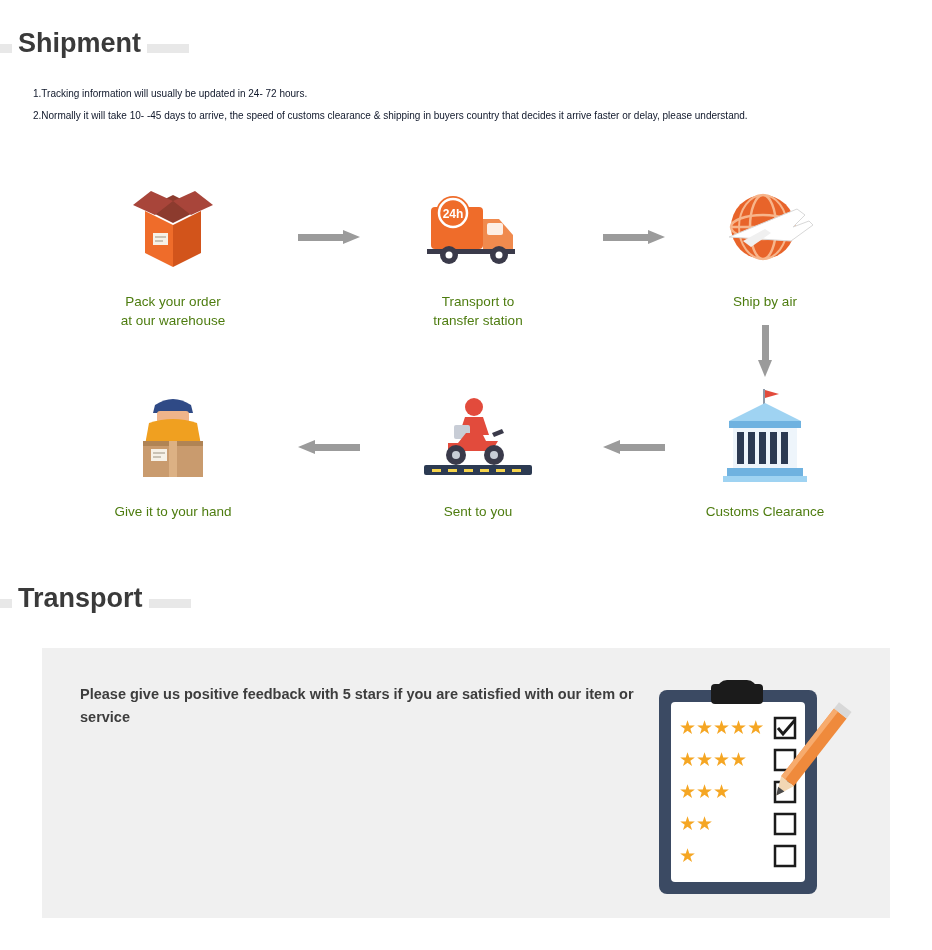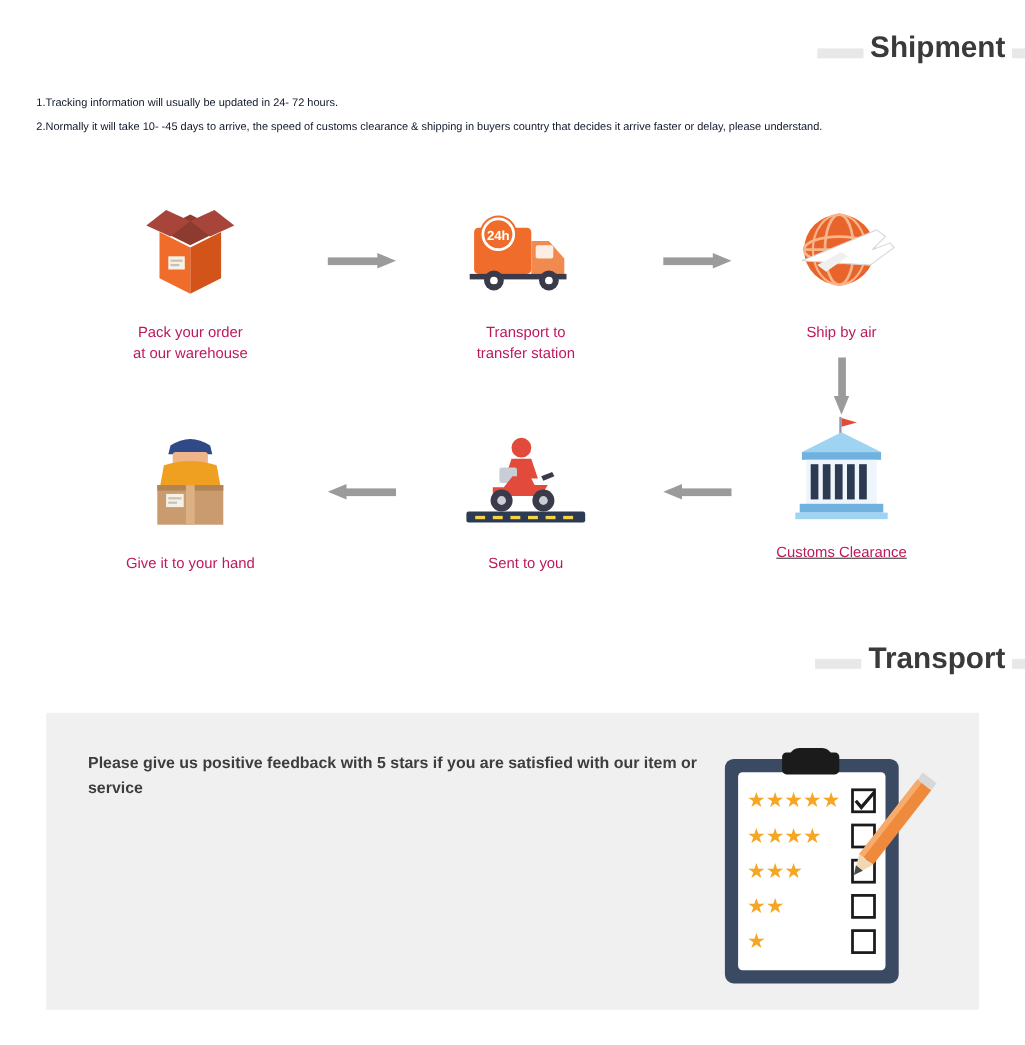--- a/index.html
+++ b/index.html
@@ -7,21 +7,21 @@
     margin: 0; padding: 0;
     width: 932px; height: 950px;
     background: #ffffff;
     font-family: "Liberation Sans", sans-serif;
     color: #3d3d3d;
   }
   .page { position: relative; width: 932px; height: 950px; overflow: hidden; }
 
   
   .section-title {
-    text-align: right;
+    text-align: left;
     font-size: 27px;
     font-weight: bold;
     color: #3a3a3a;
     position: relative;
     display: block;
   }
   .section-title .title-inner {
     display: inline-block;
     position: relative;
     padding: 0 18px;
@@ -65,21 +65,21 @@
   .node .art {
     height: 105px;
     display: flex;
     align-items: flex-end;
     justify-content: center;
   }
   .node .caption {
     margin-top: 17px;
     font-size: 13.5px;
     line-height: 19px;
-    color: #be185d;
+    color: #4d7c0f;
     white-space: pre-line;
   }
 
   
   .arrow-h {
     position: absolute;
     width: 62px;
     height: 14px;
   }
   .arrow-h .shaft {
@@ -223,21 +223,21 @@
         </svg>
       </div>
       <div class="caption">Ship by air</div>
     </div>
 
     <div class="arrow-v" style="left:725px; top:155px;">
       <div class="shaft"></div>
         <div class="head"></div>
     </div>
 
-    <div class="node" style="left:632px; top:200px;text-decoration:underline;">
+    <div class="node" style="left:632px; top:210px;">
       <div class="art">
         <svg width="104" height="100" viewBox="0 0 104 100">
           <rect x="50" y="4" width="2" height="16" fill="#8d99a8"></rect>
           <polygon points="52,5 66,9 52,13" fill="#e24b3c"></polygon>
           <polygon points="16,36 52,18 88,36" fill="#9fd3f2"></polygon>
           <rect x="16" y="36" width="72" height="7" fill="#6fb2e0"></rect>
           <rect x="20" y="43" width="64" height="40" fill="#eef5fb"></rect>
           <rect x="24" y="47" width="7" height="32" fill="#2c3a52"></rect>
           <rect x="35" y="47" width="7" height="32" fill="#2c3a52"></rect>
           <rect x="46" y="47" width="7" height="32" fill="#2c3a52"></rect>

